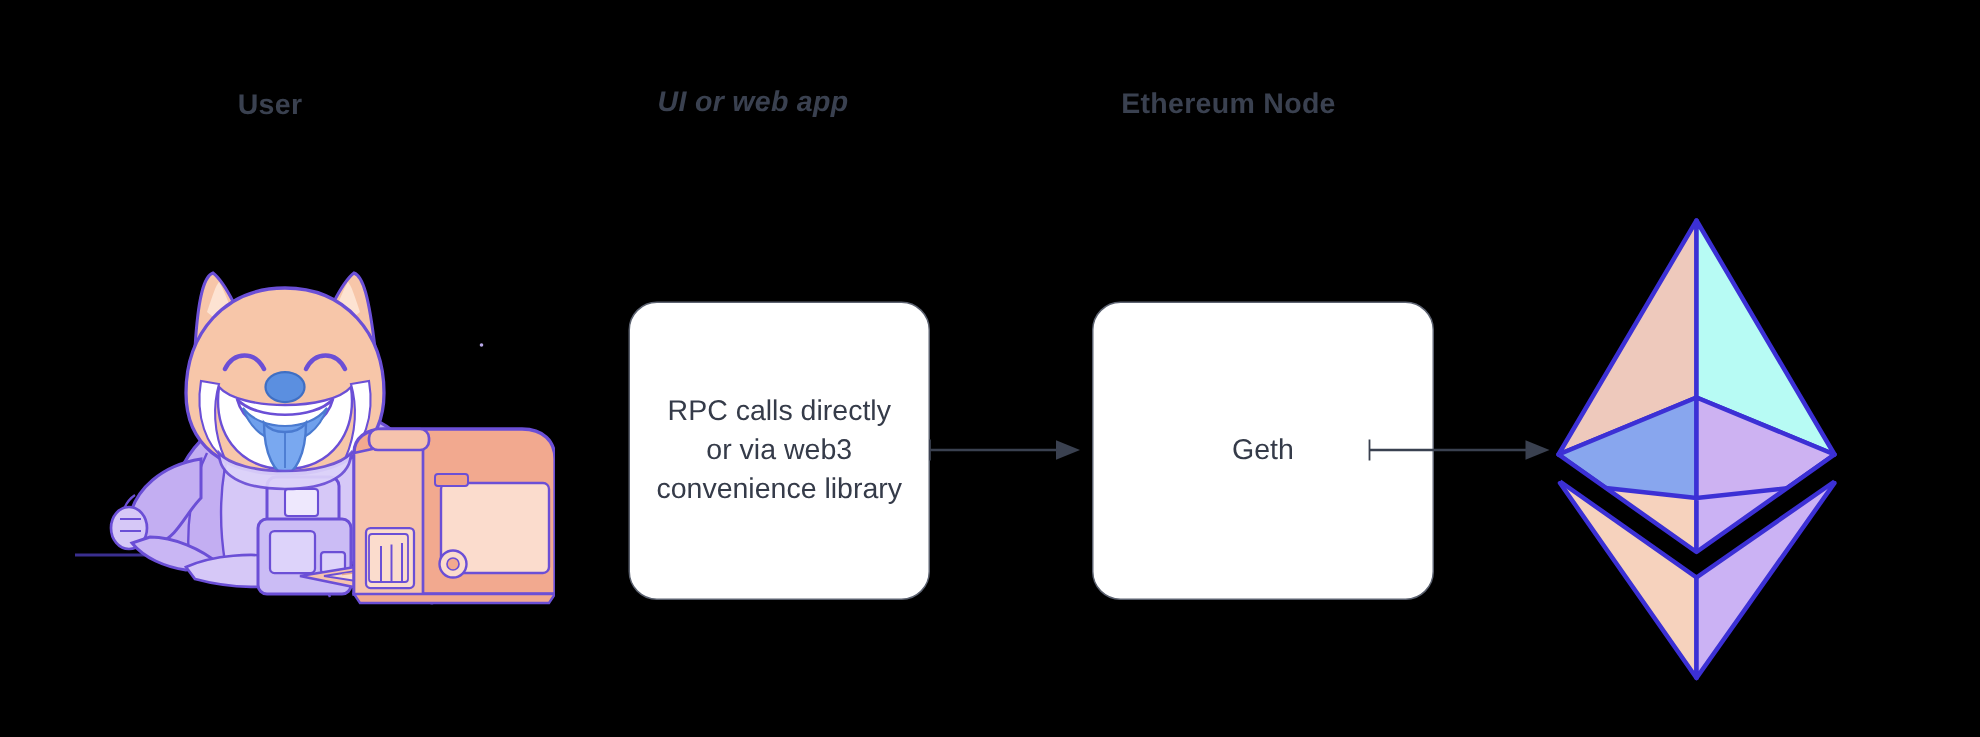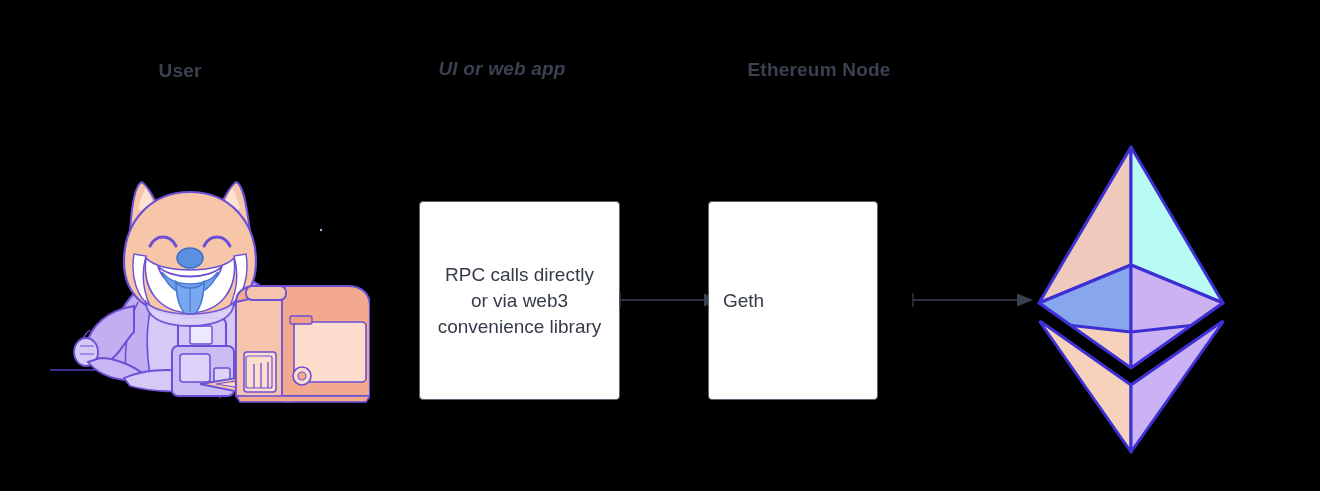--- a/index.html
+++ b/index.html
@@ -27,24 +27,25 @@
     color: #3a4150;
     text-align: left;
     white-space: nowrap;
     transform: translateX(-50%);
     letter-spacing: 0.2px;
   }
   .node-box {
     position: absolute;
     background: #ffffff;
     border: 1px solid #5c6270;
-    border-radius: 4px;
+    border-radius: 19px;
     box-sizing: border-box;
     display: flex;
     align-items: center;
+    justify-content: center;
   }
   .node-box .node-label {
     font-family: "Liberation Sans", sans-serif;
     font-size: 19px;
     line-height: 26px;
     color: #353b49;
     text-align: center;
     padding: 0 14px;
     white-space: pre-line;
   }
@@ -177,21 +178,21 @@
   <div class="node-box" style="left:419px; top:201px; width:201px; height:199px;">
     <div class="node-label">RPC calls directly or via web3 convenience library</div>
   </div>
 
   <svg class="connector" style="left:618px; top:290px;" width="104" height="20" viewBox="0 0 104 20">
     <line x1="2" y1="10" x2="88" y2="10" stroke="#3a4150" stroke-width="1.6"></line>
     <polygon points="86,3.5 102,10 86,16.5" fill="#3a4150"></polygon>
     <line x1="2" y1="3" x2="2" y2="17" stroke="#3a4150" stroke-width="1.2"></line>
   </svg>
 
-  <div class="node-box" style="left:708px; top:201px; width:170px; height:199px;">
+  <div class="node-box" style="left:728px; top:201px; width:228px; height:199px;">
     <div class="node-label">Geth</div>
   </div>
 
   <svg class="connector" style="left:911px; top:290px;" width="124" height="20" viewBox="0 0 124 20">
     <line x1="2" y1="10" x2="108" y2="10" stroke="#3a4150" stroke-width="1.6"></line>
     <polygon points="106,3.5 122,10 106,16.5" fill="#3a4150"></polygon>
     <line x1="2" y1="3" x2="2" y2="17" stroke="#3a4150" stroke-width="1.2"></line>
   </svg>
 
   <svg class="eth-logo" style="left:1030px; top:140px;" width="205" height="322" viewBox="0 0 205 322">

